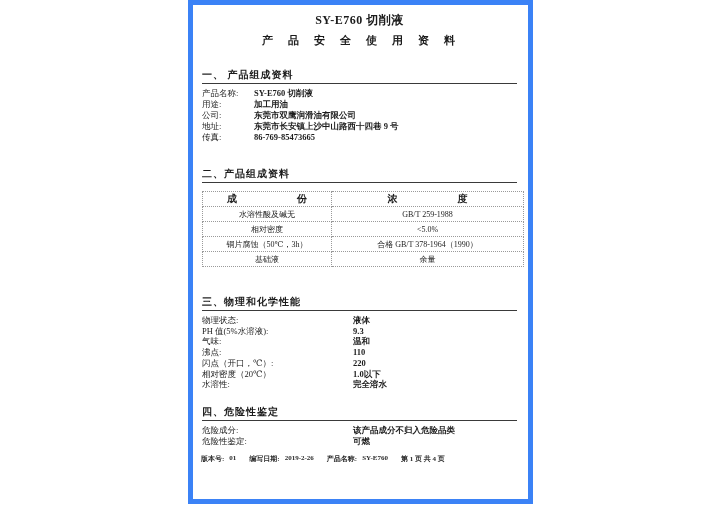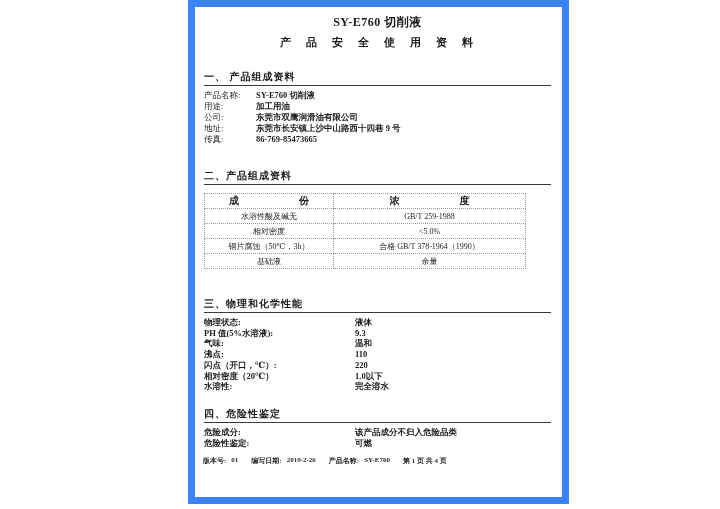--- a/index.html
+++ b/index.html
@@ -1,38 +1,38 @@
 <!DOCTYPE html>
 <html><head>
 <meta charset="utf-8">
 <style>
   * { margin:0; padding:0; box-sizing:border-box; }
   html,body { width:720px; height:509px; background:#ffffff; overflow:hidden;
     font-family:"Liberation Serif","DejaVu Serif",serif; color:#1c1c1c; }
-  .doc-page { position:absolute; left:188px; top:0px; width:381px; height:504px;
-    background:#ffffff; border:7px solid #3b82f6; }
+  .doc-page { position:absolute; left:188px; top:0px; width:345px; height:504px;
+    background:#ffffff; border:5px solid #3b82f6; }
   .doc-content { padding:4px 11px 0 9px; }
 
   .doc-title { text-align:center; font-size:12px; font-weight:bold; margin-top:3px; letter-spacing:0.5px; }
   .doc-subtitle { text-align:center; font-size:11px; font-weight:bold; margin-top:4px; letter-spacing:2px; white-space:pre; }
 
   .section-heading { font-size:10px; font-weight:bold; border-bottom:1px solid #3a3a3a;
     padding-bottom:1px; letter-spacing:1px; }
   .sh-1 { margin-top:20px; }
   .sh-2 { margin-top:24px; }
   .sh-3 { margin-top:28px; }
   .sh-4 { margin-top:15px; }
 
   .field-list { margin-top:4px; }
   .field-row { display:flex; font-size:8.5px; }
   .fl-1 .field-row { line-height:11px; }
   .fl-3 .field-row { line-height:10.7px; }
   .fl-4 .field-row { line-height:11px; }
   .fl-1 .field-label { width:52px; flex:0 0 52px; }
-  .fl-3 .field-label, .fl-4 .field-label { width:151px; flex:0 0 151px;font-weight:bold; }
+  .fl-3 .field-label, .fl-4 .field-label { width:151px; flex:0 0 151px; }
   .field-value { font-weight:bold; }
 
   .comp-table { width:321px; margin-top:8px; border-collapse:collapse; table-layout:fixed; }
   .comp-table td { border:1px dotted #9a9a9a; height:15px; text-align:center;
     vertical-align:middle; font-size:8px; padding:0 2px; white-space:pre; }
   .comp-table td.th-cell { font-weight:bold; font-size:10px; }
 
   .doc-footer { position:absolute; left:8px; top:449px; width:330px; display:flex;
     gap:13px; font-size:7px; font-weight:bold; white-space:pre; color:#2a2a2a; }
   .footer-group { display:flex; gap:5px; }

